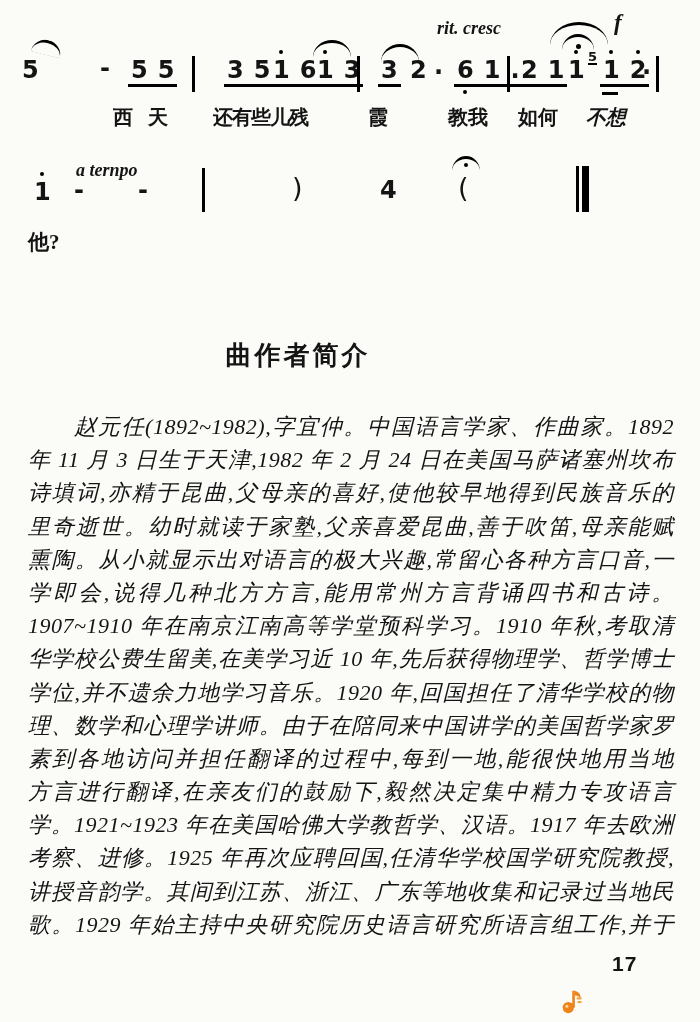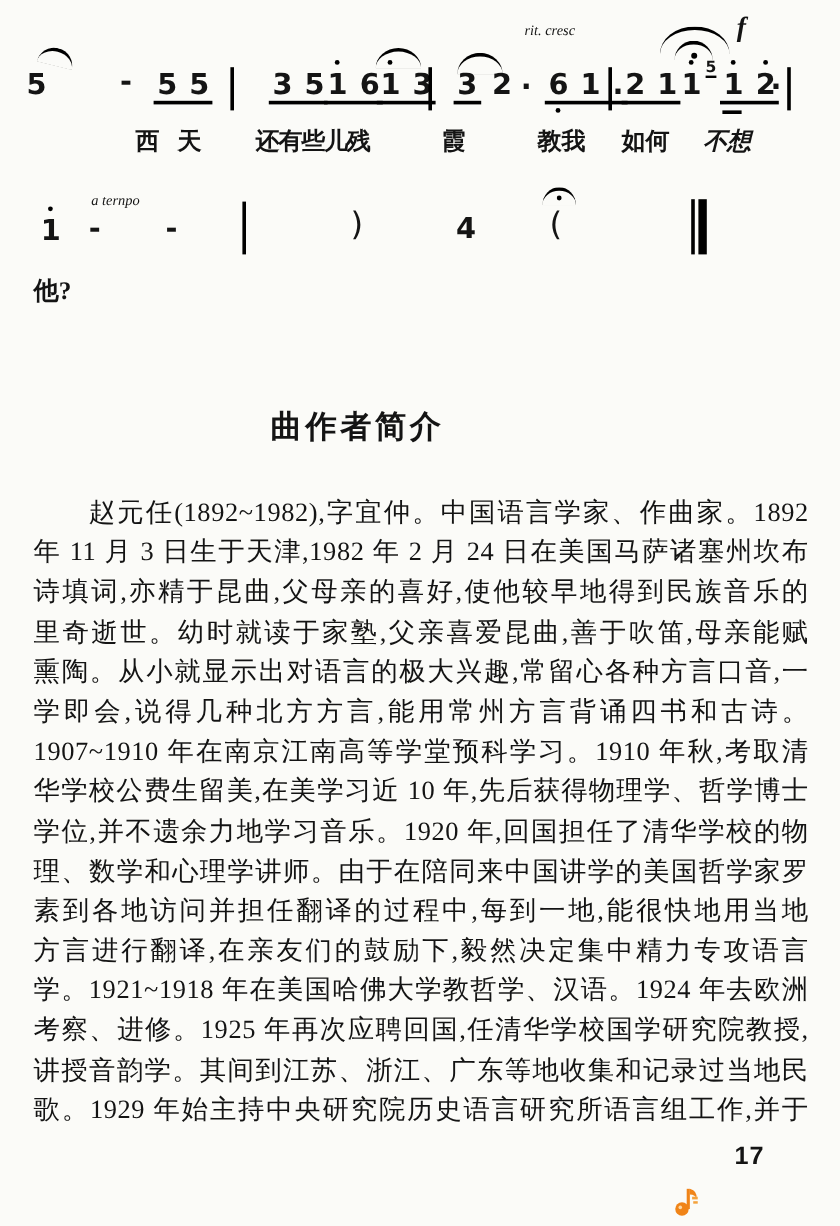--- a/index.html
+++ b/index.html
@@ -15,36 +15,36 @@
   .note{position:relative;display:inline-block;}
   .hi::before{content:"";position:absolute;width:4px;height:4px;border-radius:50%;
               background:#000;top:-8px;left:50%;margin-left:-2px;}
   .lo::after{content:"";position:absolute;width:4px;height:4px;border-radius:50%;
              background:#000;bottom:-12px;left:50%;margin-left:-2px;}
   .arc{position:absolute;border-top:3px solid #000;
        border-radius:50% 50% 0 0 / 100% 100% 0 0;}
   .fdot{position:absolute;width:5px;height:5px;border-radius:50%;background:#000;}
   .barline{position:absolute;width:3px;background:#000;}
   .annot{position:absolute;font-family:"Liberation Serif",serif;font-style:italic;
-         font-weight:normal;font-size:12px;white-space:nowrap;}
+         font-weight:bold;font-size:18px;white-space:nowrap;}
   .dyn-f{position:absolute;font-family:"Liberation Serif",serif;font-style:italic;
          font-weight:bold;font-size:23px;}
   .grace{position:absolute;font-family:"DejaVu Sans",sans-serif;font-weight:bold;
          font-size:13px;border-bottom:2px solid #000;line-height:1;}
   .extra-beam{position:absolute;height:2.5px;background:#000;}
   .lyric{position:absolute;font-size:20px;font-weight:bold;white-space:nowrap;
          font-family:"Liberation Serif",serif;}
 
   
   .sec-title{position:absolute;left:0;top:338px;width:596px;text-align:center;
              font-size:26px;font-weight:bold;letter-spacing:3px;
              font-family:"Liberation Sans",sans-serif;}
   .article{position:absolute;left:28px;top:410px;width:646px;font-size:22px;}
   .pline{height:33.2px;line-height:33.2px;text-align:justify;text-align-last:justify;
-         white-space:nowrap;letter-spacing:0.5px;}
+         white-space:nowrap;letter-spacing:0.5px;font-style:italic;}
   .pline.indent{padding-left:46px;}
 
   
   .page-num{position:absolute;left:612px;top:952px;font-size:21px;font-weight:bold;
             font-family:"Liberation Sans",sans-serif;letter-spacing:1px;}
   .watermark{position:absolute;left:558px;top:986px;display:flex;align-items:center;gap:3px;}
   .wm-text{font-size:23px;font-weight:bold;color:#6d4f2f;letter-spacing:2px;
            font-family:"Liberation Serif",serif;}
 </style>
 </head>
@@ -151,21 +151,21 @@
     <div class="pline">诗填词,亦精于昆曲,父母亲的喜好,使他较早地得到民族音乐的</div>
     <div class="pline">里奇逝世。幼时就读于家塾,父亲喜爱昆曲,善于吹笛,母亲能赋</div>
     <div class="pline">熏陶。从小就显示出对语言的极大兴趣,常留心各种方言口音,一</div>
     <div class="pline">学即会,说得几种北方方言,能用常州方言背诵四书和古诗。</div>
     <div class="pline">1907~1910 年在南京江南高等学堂预科学习。1910 年秋,考取清</div>
     <div class="pline">华学校公费生留美,在美学习近 10 年,先后获得物理学、哲学博士</div>
     <div class="pline">学位,并不遗余力地学习音乐。1920 年,回国担任了清华学校的物</div>
     <div class="pline">理、数学和心理学讲师。由于在陪同来中国讲学的美国哲学家罗</div>
     <div class="pline">素到各地访问并担任翻译的过程中,每到一地,能很快地用当地</div>
     <div class="pline">方言进行翻译,在亲友们的鼓励下,毅然决定集中精力专攻语言</div>
-    <div class="pline">学。1921~1918 年在美国哈佛大学教哲学、汉语。1924 年去欧洲</div>
+    <div class="pline">学。1921~1923 年在美国哈佛大学教哲学、汉语。1917 年去欧洲</div>
     <div class="pline">考察、进修。1925 年再次应聘回国,任清华学校国学研究院教授,</div>
     <div class="pline">讲授音韵学。其间到江苏、浙江、广东等地收集和记录过当地民</div>
     <div class="pline">歌。1929 年始主持中央研究院历史语言研究所语言组工作,并于</div>
   </div>
 
   <div class="page-num">17</div>
 
   <div class="watermark">
     <span style="display:inline-block;line-height:0;">
       <svg width="30" height="30" viewBox="0 0 32 32">

